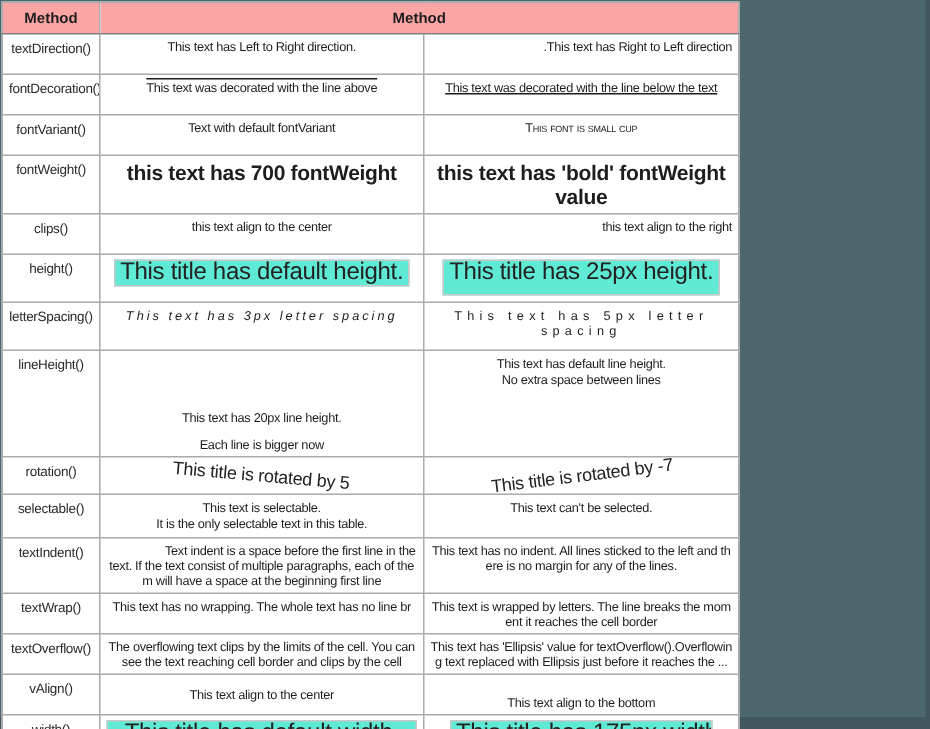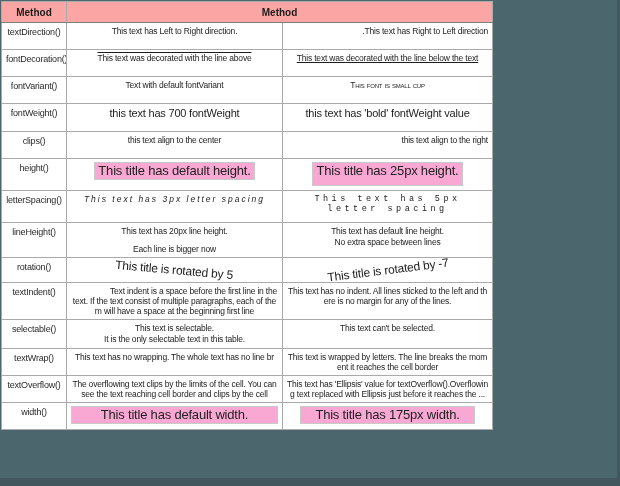--- a/index.html
+++ b/index.html
@@ -27,35 +27,35 @@
     background:#fca5a5;font-size:10px;font-weight:bold;text-align:center;
     height:15px;border-bottom:1px solid #7f7f7f;letter-spacing:0;
     vertical-align:middle;padding:2px 4px;
   }
   td.method{font-size:9px;color:#2a2a2a;padding-top:4px;}
 
   
   .ac{text-align:center;} .ar{text-align:right;}
   .vmid{vertical-align:middle;} .vbot{vertical-align:bottom;}
 
-  .bold{font-weight:normal;font-size:11px;}
+  .bold{font-weight:bold;font-size:14px;}
   .overline{text-decoration:overline;}
   .underline{text-decoration:underline;}
   .smallcaps{font-variant:small-caps;margin-top:19px;}
 
   .ls3{font-size:8.5px;letter-spacing:2px;font-style:italic;}
-  .ls5{font-size:8.5px;letter-spacing:3.5px;font-family:Liberation Mono, monospace;}
+  .ls5{font-size:8.5px;letter-spacing:3.5px;}
 
-  .lh-big div{line-height:10px;}
+  .lh-big div{line-height:10px;margin-top:36px;}
   .lh-big .l2{margin-top:8px;}
   .lh-tight div{line-height:11px;}
 
   .titlebox{
-    display:inline-block;border:1px solid #c9c9c9;background:#f9a8d4;
-    font-size:13px;letter-spacing:-0.2px;color:#222;padding:0 3px;line-height:16px;
+    display:inline-block;border:1px solid #c9c9c9;background:#5eead4;
+    font-size:16px;letter-spacing:-0.2px;color:#222;padding:0 3px;line-height:16px;
     white-space:nowrap;overflow:hidden;vertical-align:top;box-sizing:border-box;
   }
   .titlebox.h25{height:24px;}
   .titlebox.wfull{width:100%;}
   .titlebox.w175{width:175px;}
 
   td.grad{
     background:linear-gradient(180deg,#0b5e0b 0%,#2e8b10 18%,#8fbf00 38%,#ffe000 56%,#ff9000 76%,#fe0000 100%);
     padding:2px 4px;
   }
@@ -140,54 +140,59 @@
       <td class="lh-tight">
         <div>This text has default line height.</div>
         <div>No extra space between lines</div>
       </td>
     </tr>
     <tr style="height:25px">
       <td class="method">rotation()</td>
       <td class="ac vmid"><span class="rot plus5">This title is rotated by 5</span></td>
       <td class="ac vmid"><span class="rot minus7">This title is rotated by -7</span></td>
     </tr>
+    <tr style="height:26px">
+      <td class="method">selectable()</td>
+      <td class="lh-tight">
+        <div>This text is selectable.</div>
+        <div>It is the only selectable text in this table.</div>
+      </td>
+      <td>This text can't be selected.</td>
+    </tr>
     <tr style="height:37px">
       <td class="method">textIndent()</td>
       <td>
           <div class="indent40">Text indent is a space before the first line in the text. If the text consist of multiple paragraphs, each of them will have a space at the beginning first line</div>
         </td>
       <td>
           <div class="noindent">This text has no indent. All lines sticked to the left and there is no margin for any of the lines.</div>
         </td>
-    </tr>
-    <tr style="height:26px">
-      <td class="method">selectable()</td>
-      <td class="lh-tight">
-        <div>This text is selectable.</div>
-        <div>It is the only selectable text in this table.</div>
-      </td>
-      <td>This text can't be selected.</td>
     </tr>
     <tr style="height:27px">
       <td class="method">textWrap()</td>
       <td>
           <div class="nowrapclip">This text has no wrapping. The whole text has no line br</div>
         </td>
       <td>
           <div class="lines2">This text is wrapped by letters. The line breaks the moment it reaches the cell border</div>
         </td>
     </tr>
     <tr style="height:27px">
       <td class="method">textOverflow()</td>
       <td>
           <div class="lines2">The overflowing text clips by the limits of the cell. You can see the text reaching cell border and clips by the cell</div>
         </td>
       <td>
           <div class="lines2">This text has 'Ellipsis' value for textOverflow().Overflowing text replaced with Ellipsis just before it reaches the ...</div>
         </td>
     </tr>
     <tr style="height:27px">
+      <td class="method">vAlign()</td>
+      <td class="vmid">This text align to the center</td>
+      <td class="vbot">This text align to the bottom</td>
+    </tr>
+    <tr style="height:27px">
       <td class="method">width()</td>
       <td><span class="titlebox wfull">This title has default width.</span></td>
       <td><span class="titlebox w175">This title has 175px width.</span></td>
     </tr>
   </tbody>
 </table>
 
 </body></html>

